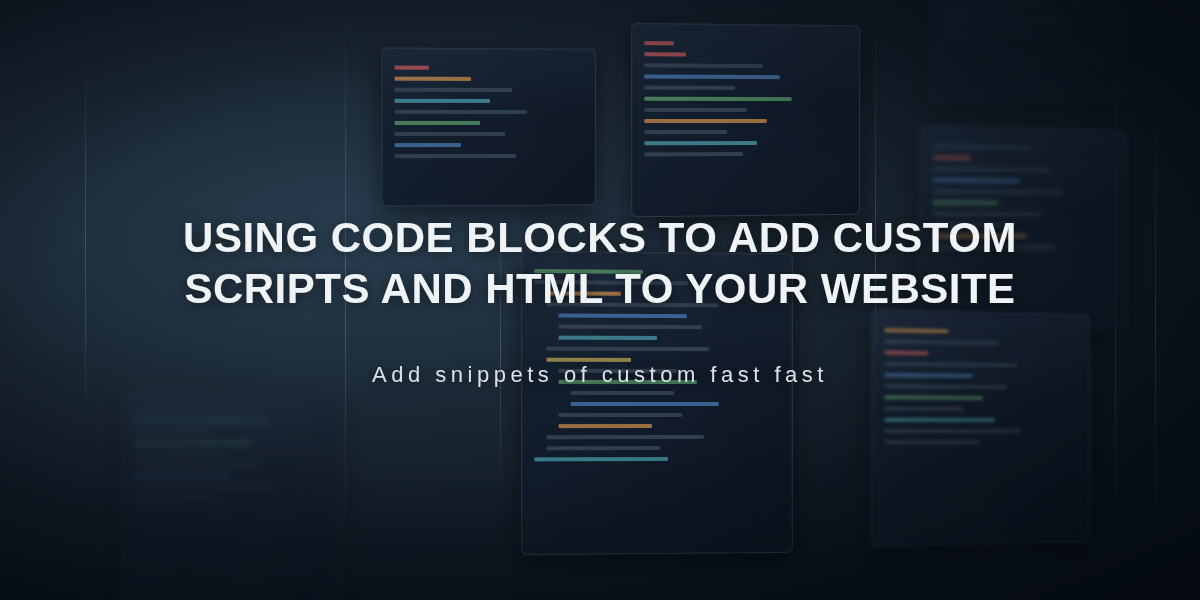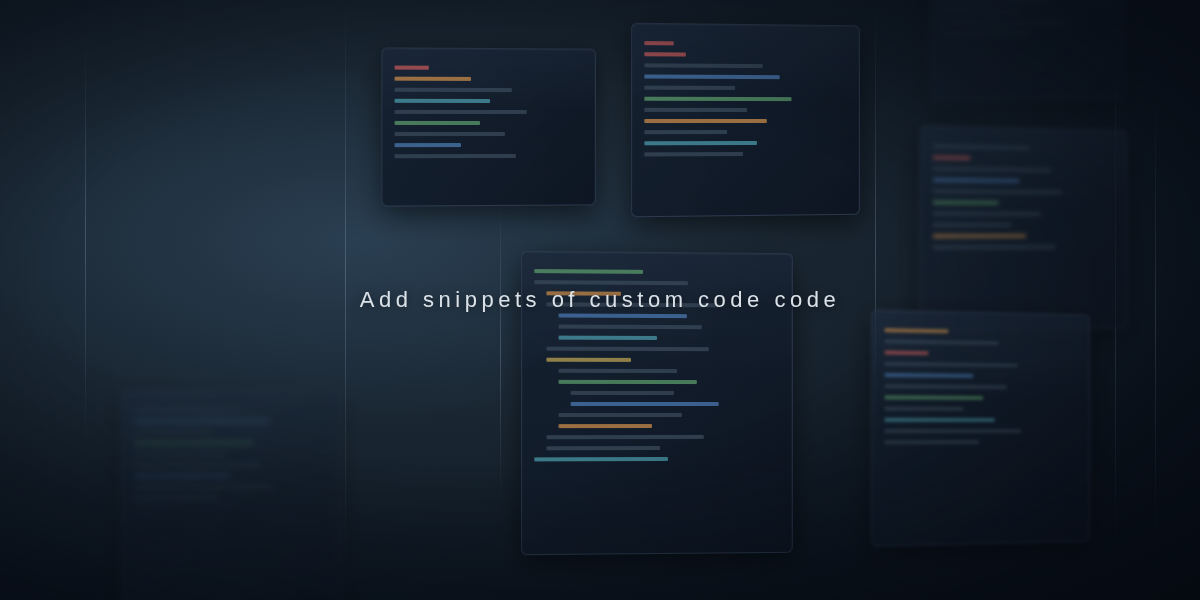--- a/index.html
+++ b/index.html
@@ -215,14 +215,15 @@
     <div class="code-line c-orange" style="width:38%; margin-left:24px"></div>
     <div class="code-line c-gray" style="width:64%; margin-left:12px"></div>
     <div class="code-line c-gray" style="width:46%; margin-left:12px"></div>
     <div class="code-line c-cyan" style="width:54%"></div>
   </div>
 
   <div class="vignette"></div>
 </div>
 
 <div class="content">
-  <p class="hero-subtitle">Add snippets of custom code code</p>
+  <h1 class="hero-title">USING CODE BLOCKS TO ADD CUSTOM SCRIPTS AND HTML TO YOUR WEBSITE</h1>
+  <p class="hero-subtitle">Add snippets of custom fast fast</p>
 </div>
 
 </body></html>

